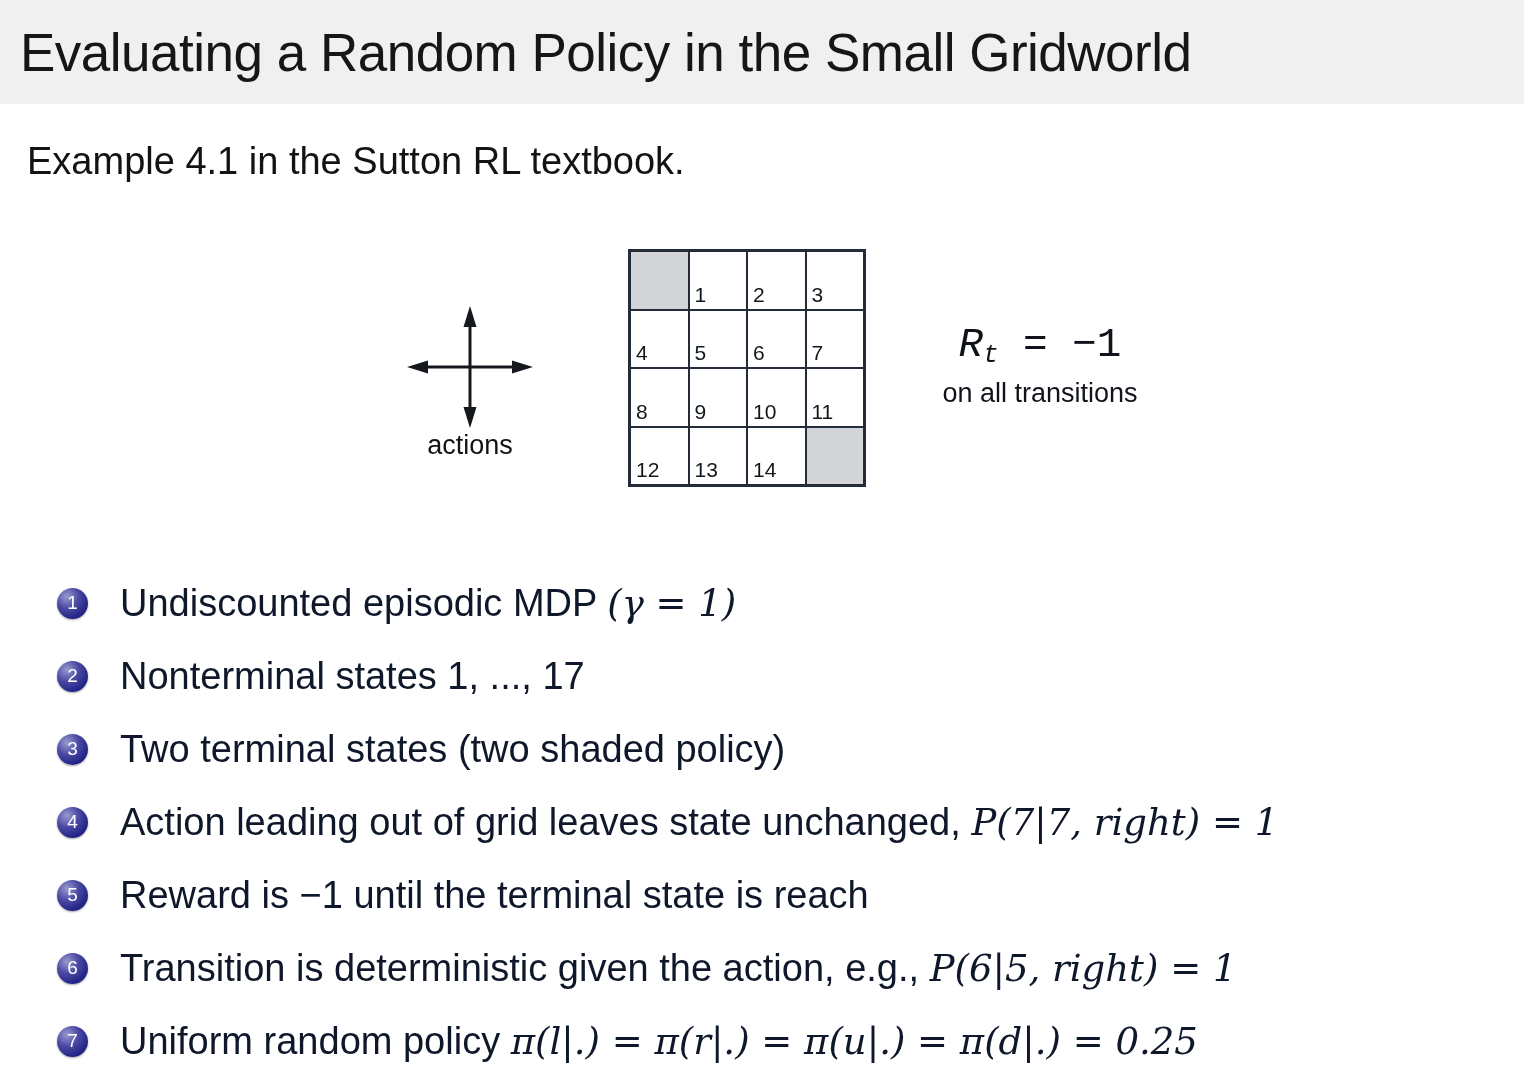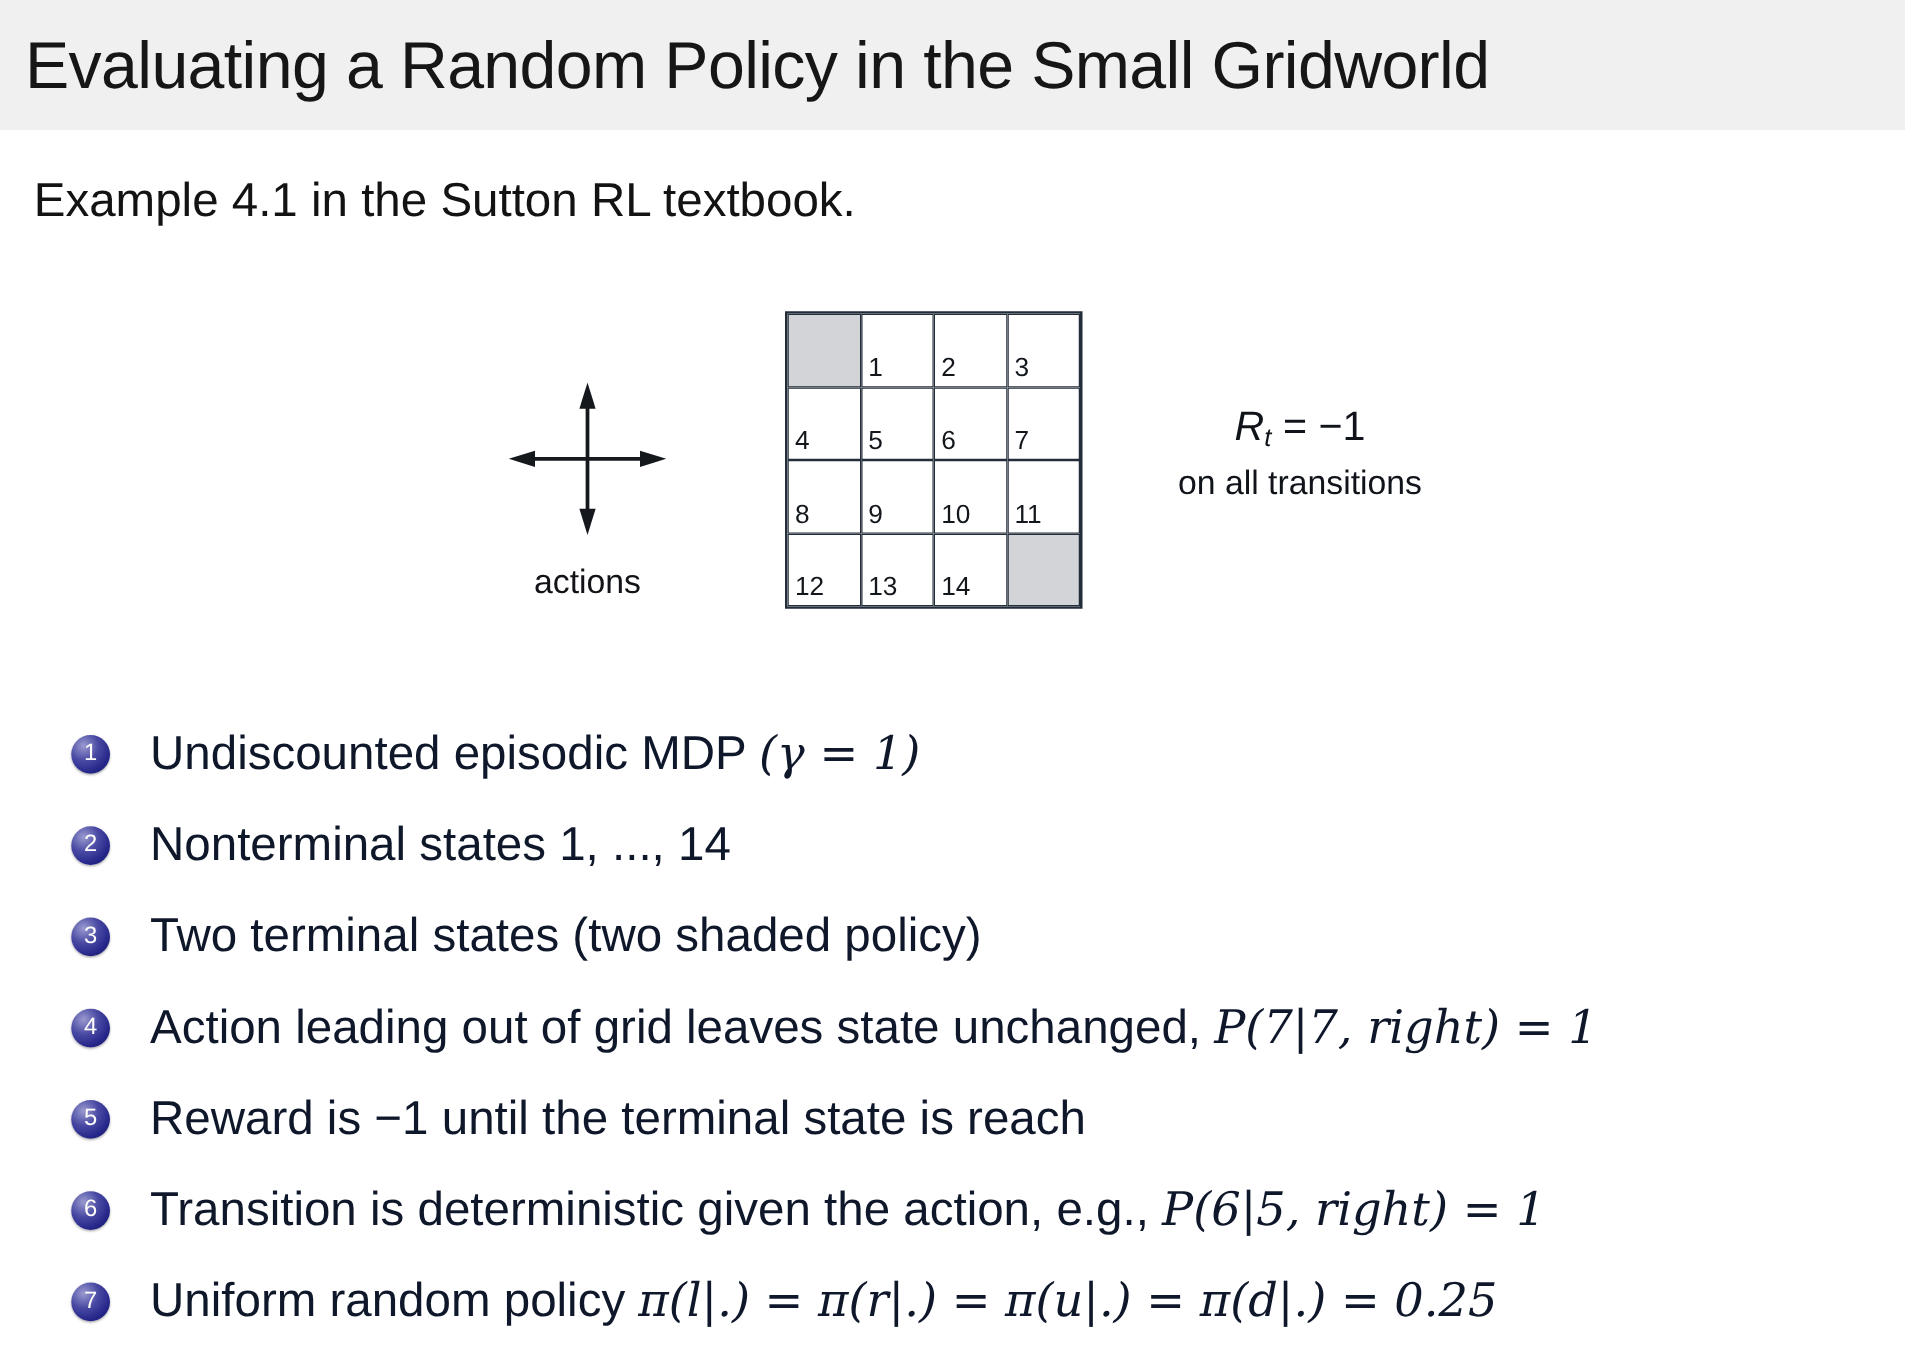--- a/index.html
+++ b/index.html
@@ -41,21 +41,21 @@
   }
 
   
   .cross-wrap {
     position: absolute;
     left: 403px; top: 300px;
     width: 134px; height: 134px;
   }
   .actions-label {
     position: absolute;
-    left: 403px; top: 450px;
+    left: 403px; top: 430px;
     width: 134px;
     text-align: center;
     font-size: 27px;
     color: #111317;
   }
 
   
   .gridworld {
     position: absolute;
     left: 628px; top: 249px;
@@ -78,22 +78,22 @@
   .gridworld .cell.shaded { background: #d3d4d7; }
 
   
   .reward-block {
     position: absolute;
     left: 905px; top: 322px;
     width: 270px;
     text-align: center;
   }
   .reward-line {
-    font-family: Liberation Sans, sans-serif;
-    font-size: 33px;
+    font-family: Liberation Mono, monospace;
+    font-size: 41px;
     color: #10141a;
     white-space: nowrap;
   }
   .reward-line .sym { font-style: italic; }
   .reward-line sub {
     font-style: italic;
     font-size: 0.62em;
     vertical-align: -0.25em;
   }
   .reward-caption {
@@ -190,21 +190,21 @@
     <div class="reward-line"><span class="sym">R</span><sub>t</sub><span> = −1</span></div>
     <div class="reward-caption">on all transitions</div>
   </div>
 
   <div class="enum-item i0">
     <span class="ball">1</span>
     <span class="item-text"><span>Undiscounted episodic MDP </span><span class="math">(γ = 1)</span></span>
   </div>
   <div class="enum-item i1">
     <span class="ball">2</span>
-    <span class="item-text"><span>Nonterminal states 1, ..., 14</span><span class="math"></span></span>
+    <span class="item-text"><span>Nonterminal states 1, ..., 17</span><span class="math"></span></span>
   </div>
   <div class="enum-item i2">
     <span class="ball">3</span>
     <span class="item-text"><span>Two terminal states (two shaded policy)</span><span class="math"></span></span>
   </div>
   <div class="enum-item i3">
     <span class="ball">4</span>
     <span class="item-text"><span>Action leading out of grid leaves state unchanged, </span><span class="math">P(7|7, right) = 1</span></span>
   </div>
   <div class="enum-item i4">

